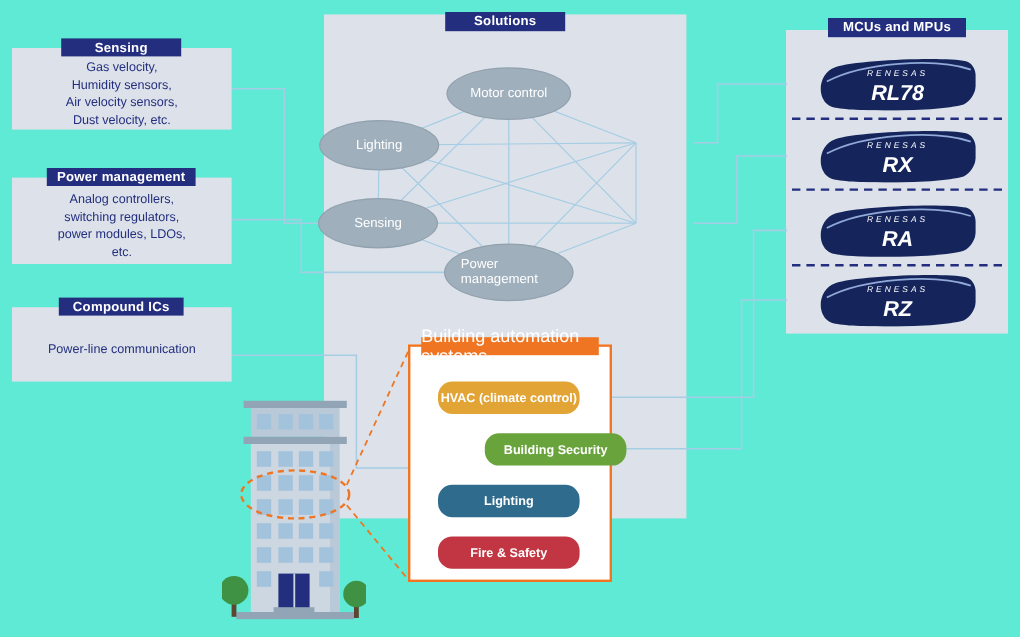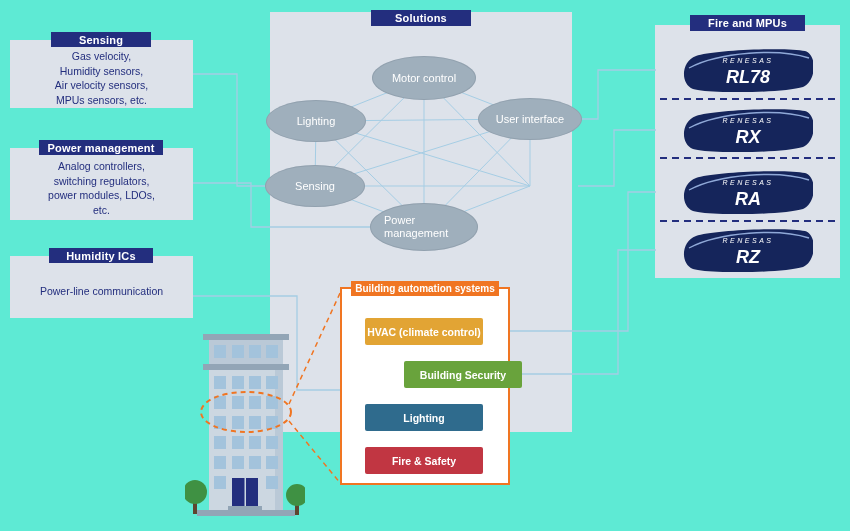--- a/index.html
+++ b/index.html
@@ -25,66 +25,66 @@
     display:flex; align-items:center; justify-content:center; z-index:3;
     box-shadow: inset 0 0 0 1px rgba(120,135,150,.35);
   }
   .overlay { position:absolute; left:0; top:0; z-index:2; pointer-events:none; }
   .auto-box {
     position:absolute; left:340px; top:287px; width:170px; height:198px;
     border:2px solid #f07522; background:#ffffff; box-sizing:border-box; z-index:3;
   }
   .auto-hdr {
     position:absolute; left:351px; top:281px; width:148px; height:15px;
-    background:#f07522; color:#fff; font-weight:bold; font-size:10px; z-index:5;
+    background:#f07522; color:#fff; font-weight:normal; font-size:15px; z-index:5;
     display:flex; align-items:center; justify-content:center;
   }
   .sysbtn {
     position:absolute; left:365px; width:118px; height:27px; z-index:5;
-    color:#fff; font-weight:bold; font-size:10.5px; border-radius:2px;
+    color:#fff; font-weight:bold; font-size:10.5px; border-radius:12px;
     display:flex; align-items:center; justify-content:center; text-align:right;
   }
   .gold { background:#e2a434; }
   .green { background:#69a33c;margin-left:39px; }
   .teal { background:#2f6b8d; }
   .red  { background:#c13642; }
   .chip { position:absolute; left:683px; z-index:4; }
   .bldg { position:absolute; left:185px; top:320px; z-index:1; }
 </style>
 </head>
 <body>
 
 <div class="stage">
 
   <div class="panel" style="left:270px;top:12px;width:302px;height:420px"></div>
   <div class="hdr" style="left:371px;top:10px;width:100px;height:16px">Solutions</div>
 
   <div class="panel" style="left:655px;top:25px;width:185px;height:253px"></div>
-  <div class="hdr" style="left:690px;top:15px;width:115px;height:16px">Fire and MPUs</div>
+  <div class="hdr" style="left:690px;top:15px;width:115px;height:16px">MCUs and MPUs</div>
 
   <div class="leftbox" style="top:40px;height:68px">
     <span>Gas velocity,</span>
     <span>Humidity sensors,</span>
     <span>Air velocity sensors,</span>
-    <span>MPUs sensors, etc.</span>
+    <span>Dust velocity, etc.</span>
   </div>
   <div class="hdr" style="left:51px;top:32px;width:100px;height:15px">Sensing</div>
 
   <div class="leftbox" style="top:148px;height:72px">
     <span>Analog controllers,</span>
     <span>switching regulators,</span>
     <span>power modules, LDOs,</span>
     <span>etc.</span>
   </div>
   <div class="hdr" style="left:39px;top:140px;width:124px;height:15px">Power management</div>
 
   <div class="leftbox" style="top:256px;height:62px">
     <span>Power-line communication</span>
   </div>
-  <div class="hdr" style="left:49px;top:248px;width:104px;height:15px">Humidity ICs</div>
+  <div class="hdr" style="left:49px;top:248px;width:104px;height:15px">Compound ICs</div>
 
   <svg class="bldg" width="120" height="200" viewBox="0 0 120 200">
     <rect x="18" y="14" width="86" height="6" fill="#92a5b6"></rect>
     <rect x="24" y="20" width="74" height="24" fill="#bac9d7"></rect>
     <g fill="#a3c3dc">
       <rect x="29" y="25" width="12" height="13"></rect>
         <rect x="47" y="25" width="12" height="13"></rect>
       <rect x="64" y="25" width="12" height="13"></rect>
         <rect x="81" y="25" width="12" height="13"></rect>
     </g>
@@ -163,21 +163,20 @@
     </g>
     <g stroke="#f07522" fill="none">
       <ellipse cx="246" cy="412" rx="45" ry="20" stroke-width="2" stroke-dasharray="5,4"></ellipse>
       <line x1="289" y1="404" x2="341" y2="291" stroke-width="1.5" stroke-dasharray="5,4"></line>
       <line x1="289" y1="421" x2="341" y2="484" stroke-width="1.5" stroke-dasharray="5,4"></line>
     </g>
   </svg>
 
   <div class="node" style="left:372px;top:56px;width:104px;height:44px">Motor control</div>
   <div class="node" style="left:266px;top:100px;width:100px;height:42px">Lighting</div>
-  <div class="node" style="left:478px;top:98px;width:104px;height:42px">User interface</div>
   <div class="node" style="left:265px;top:165px;width:100px;height:42px">Sensing</div>
   <div class="node" style="left:370px;top:203px;width:108px;height:48px;padding:0 14px;box-sizing:border-box">Power management</div>
 
   <div class="auto-box"></div>
   <div class="auto-hdr">Building automation systems</div>
   <div class="sysbtn gold" style="top:318px">HVAC (climate control)</div>
   <div class="sysbtn green" style="top:361px">Building Security</div>
   <div class="sysbtn teal" style="top:404px">Lighting</div>
   <div class="sysbtn red" style="top:447px">Fire &amp; Safety</div>
 

